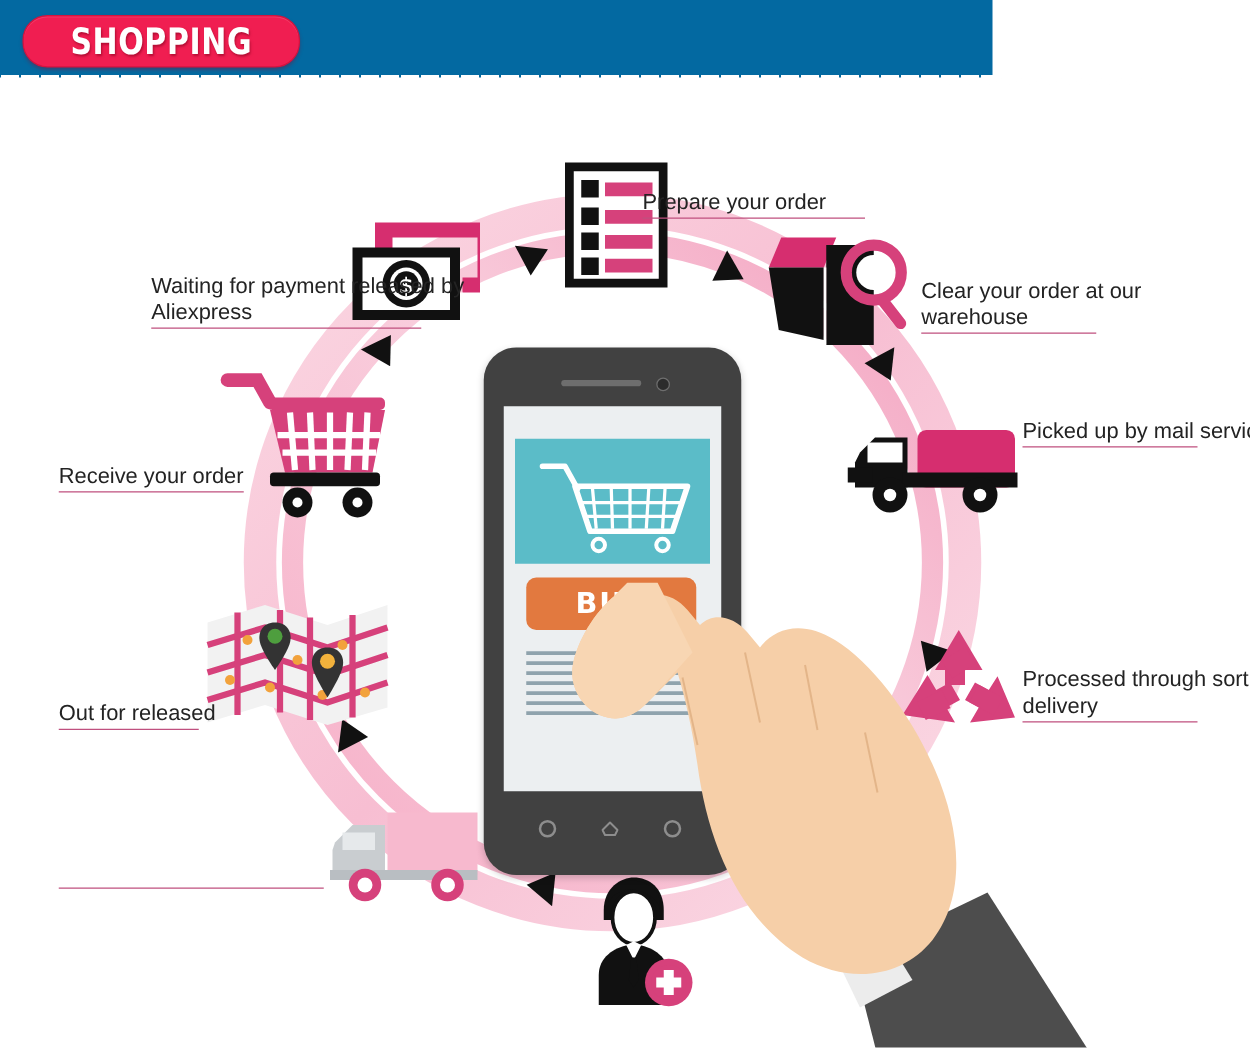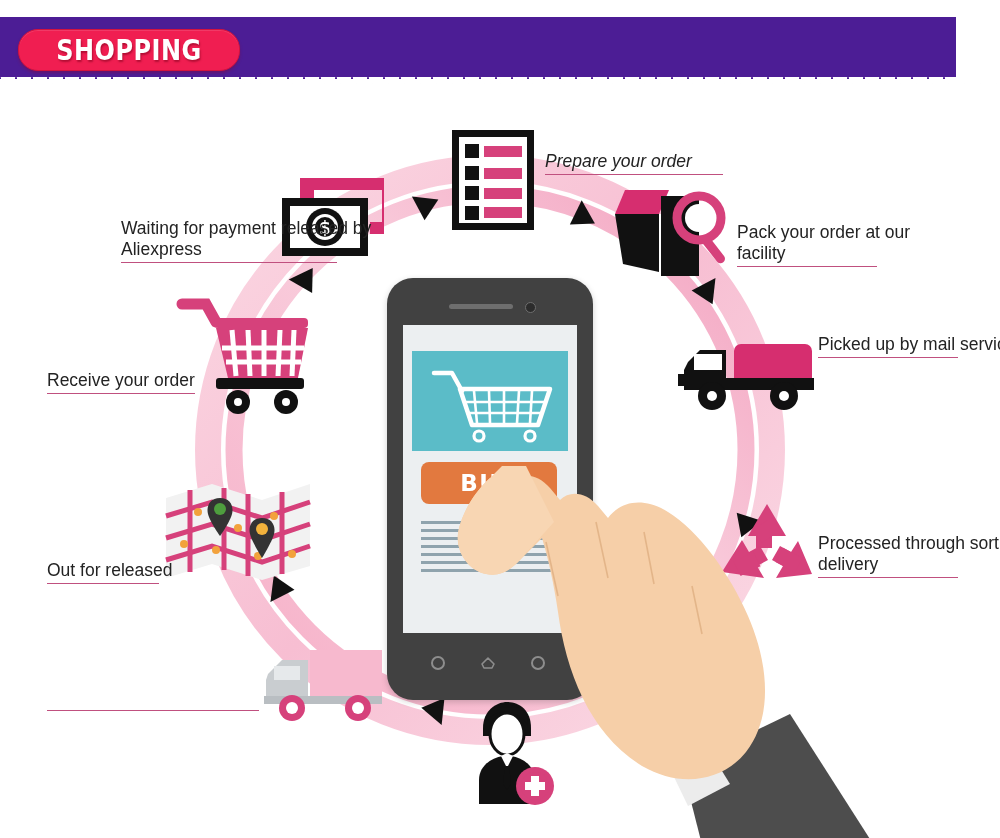--- a/index.html
+++ b/index.html
@@ -5,22 +5,22 @@
 <style>
   html,body{margin:0;padding:0;background:#fff;}
   body{
     width:1000px;height:838px;position:relative;overflow:hidden;
     font-family:"Liberation Sans","DejaVu Sans",sans-serif;
     background:#ffffff;
   }
 
   
   .header{
-    position:absolute;left:0;top:17px;width:956px;height:62px;
-    background:#4c1d95;
+    position:absolute;left:0;top:0;width:794px;height:62px;
+    background:#0369a1;
   }
   .header-scallop{
     position:absolute;left:0;top:54px;width:1000px;height:14px;
     background:
       radial-gradient(circle at 8px 0px, #ffffff 7.2px, rgba(255,255,255,0) 7.6px);
     background-size:16px 14px;
     background-repeat:repeat-x;
     background-position:0 6px;
   }
   .header-pill{
@@ -49,21 +49,21 @@
   .label{
     position:absolute;
     color:#232323;
     font-size:17.5px;
     line-height:21px;
     white-space:pre-line;
   }
   .label .rule{
     display:block;height:0;border-bottom:1.4px solid #C0507F;margin-top:2px;
   }
-  .lbl-prepare{left:545px;top:68px;width:210px;font-style:italic;}
+  .lbl-prepare{left:514px;top:68px;width:210px;}
   .lbl-prepare .rule{width:178px;}
   .lbl-waiting{left:99px;top:135px;width:260px;text-align:left;margin-left:22px;}
   .lbl-waiting .rule{width:216px;}
   .lbl-pack{left:737px;top:139px;width:220px;}
   .lbl-pack .rule{width:140px;}
   .lbl-picked{left:818px;top:251px;width:200px;}
   .lbl-picked .rule{width:140px;}
   .lbl-receive{left:47px;top:287px;width:210px;}
   .lbl-receive .rule{width:148px;}
   .lbl-sort{left:818px;top:450px;width:200px;}
@@ -401,21 +401,21 @@
     <span>Prepare your order</span>
     <span class="rule"></span>
   </div>
 
   <div class="label lbl-waiting">
     <span>Waiting for payment released by Aliexpress</span>
     <span class="rule"></span>
   </div>
 
   <div class="label lbl-pack">
-    <span>Pack your order at our facility</span>
+    <span>Clear your order at our warehouse</span>
     <span class="rule"></span>
   </div>
 
   <div class="label lbl-picked">
     <span>Picked up by mail service</span>
     <span class="rule"></span>
   </div>
 
   <div class="label lbl-receive">
     <span>Receive your order</span>

